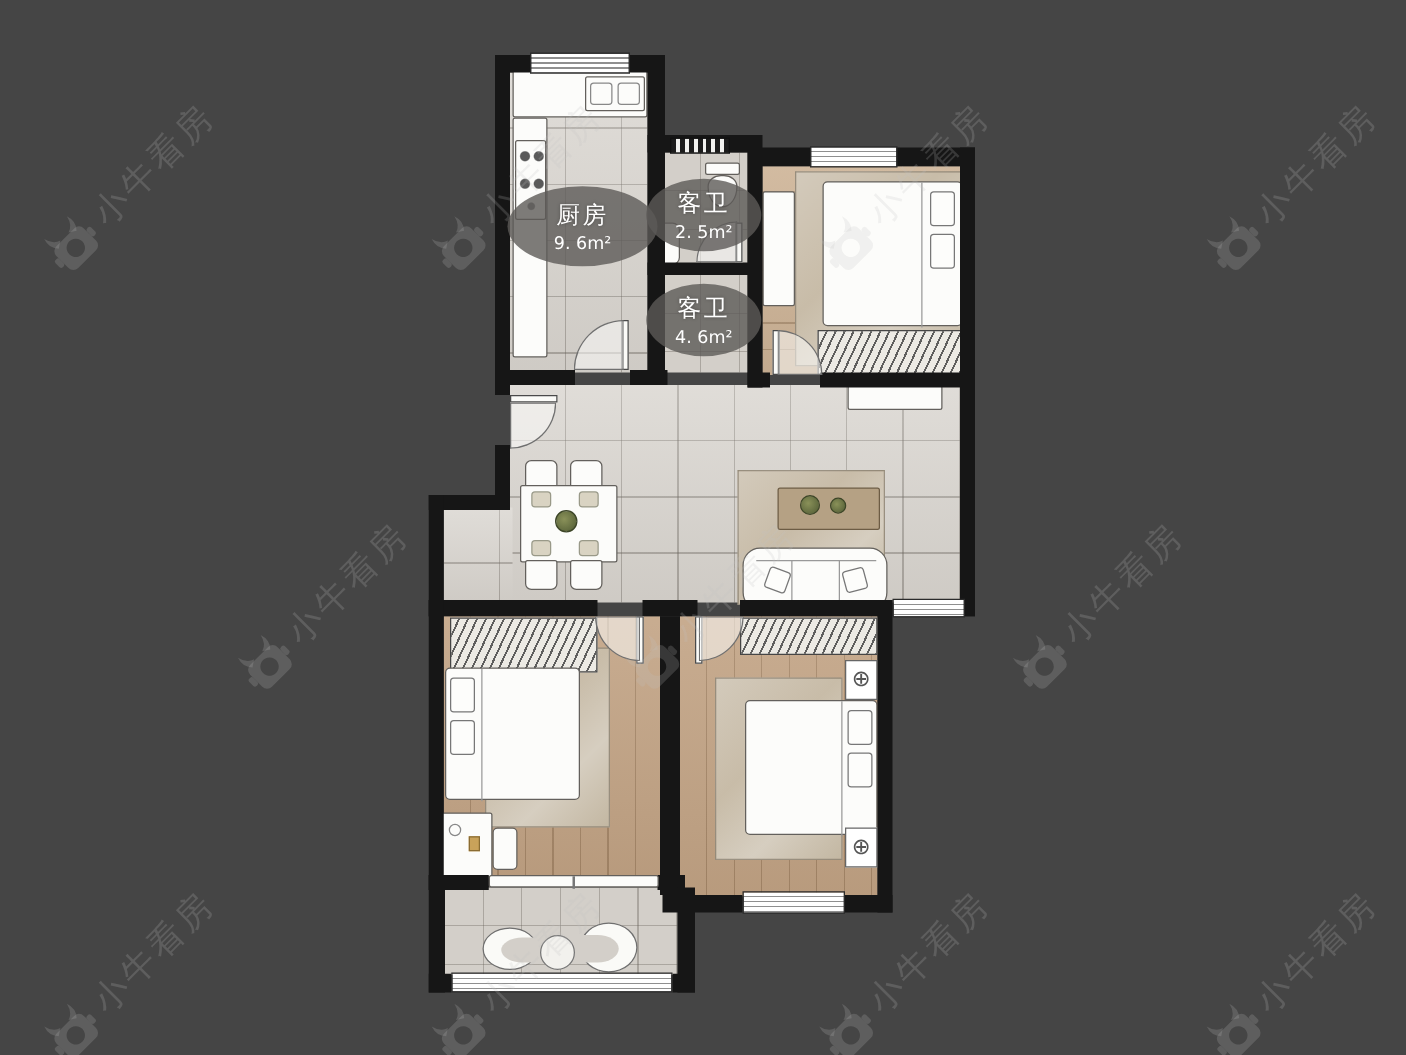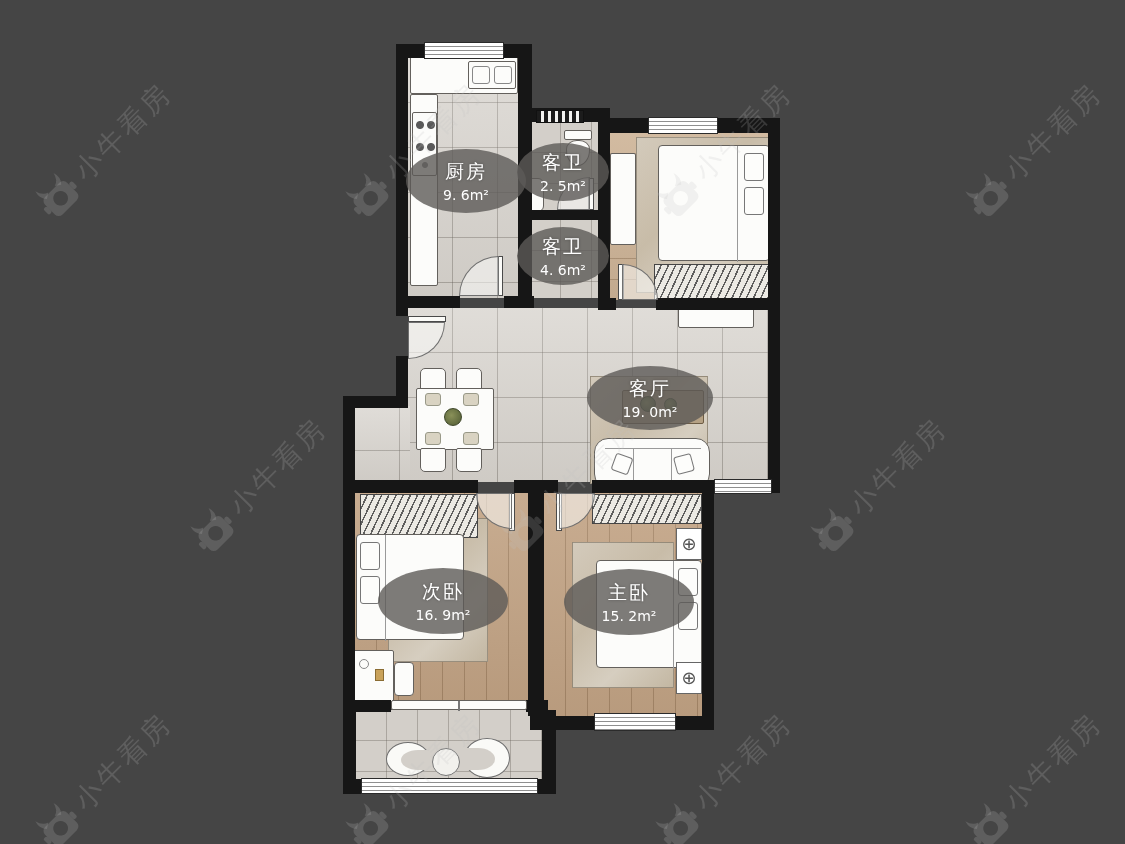--- a/index.html
+++ b/index.html
@@ -227,32 +227,20 @@
     <span class="rarea">9. 6m²</span>
   </div>
   <div class="room-label" style="left:563px;top:172px;width:92px;height:58px;">
     <span class="rname">客卫</span>
     <span class="rarea">2. 5m²</span>
   </div>
   <div class="room-label" style="left:563px;top:256px;width:92px;height:58px;">
     <span class="rname">客卫</span>
     <span class="rarea">4. 6m²</span>
   </div>
-  <div class="room-label" style="left:650px;top:398px;width:126px;height:64px;">
-    <span class="rname">客厅</span>
-    <span class="rarea">19. 0m²</span>
-  </div>
-  <div class="room-label" style="left:443px;top:601px;width:130px;height:66px;">
-    <span class="rname">次卧</span>
-    <span class="rarea">16. 9m²</span>
-  </div>
-  <div class="room-label" style="left:629px;top:602px;width:130px;height:66px;">
-    <span class="rname">主卧</span>
-    <span class="rarea">15. 2m²</span>
-  </div>
 
   <div class="wm" style="left:105px;top:150px;">
     <svg viewBox="0 0 48 48">
         <path d="M10 2 q2 9 9 11 l-6 4 q-6 -6 -3 -15 Z"></path>
         <path d="M38 2 q-2 9 -9 11 l6 4 q6 -6 3 -15 Z"></path>
         <rect x="2" y="22" width="5" height="9" rx="2"></rect>
         <rect x="41" y="22" width="5" height="9" rx="2"></rect>
         <path fill-rule="evenodd" d="M13 14 h22 a6 6 0 0 1 6 6 v15 a6 6 0 0 1 -6 6 h-22 a6 6 0 0 1 -6 -6 v-15 a6 6 0 0 1 6 -6 Z M24 19 a8 8 0 1 0 0.01 0 Z"></path>
       </svg>
     <span>小牛看房</span>

